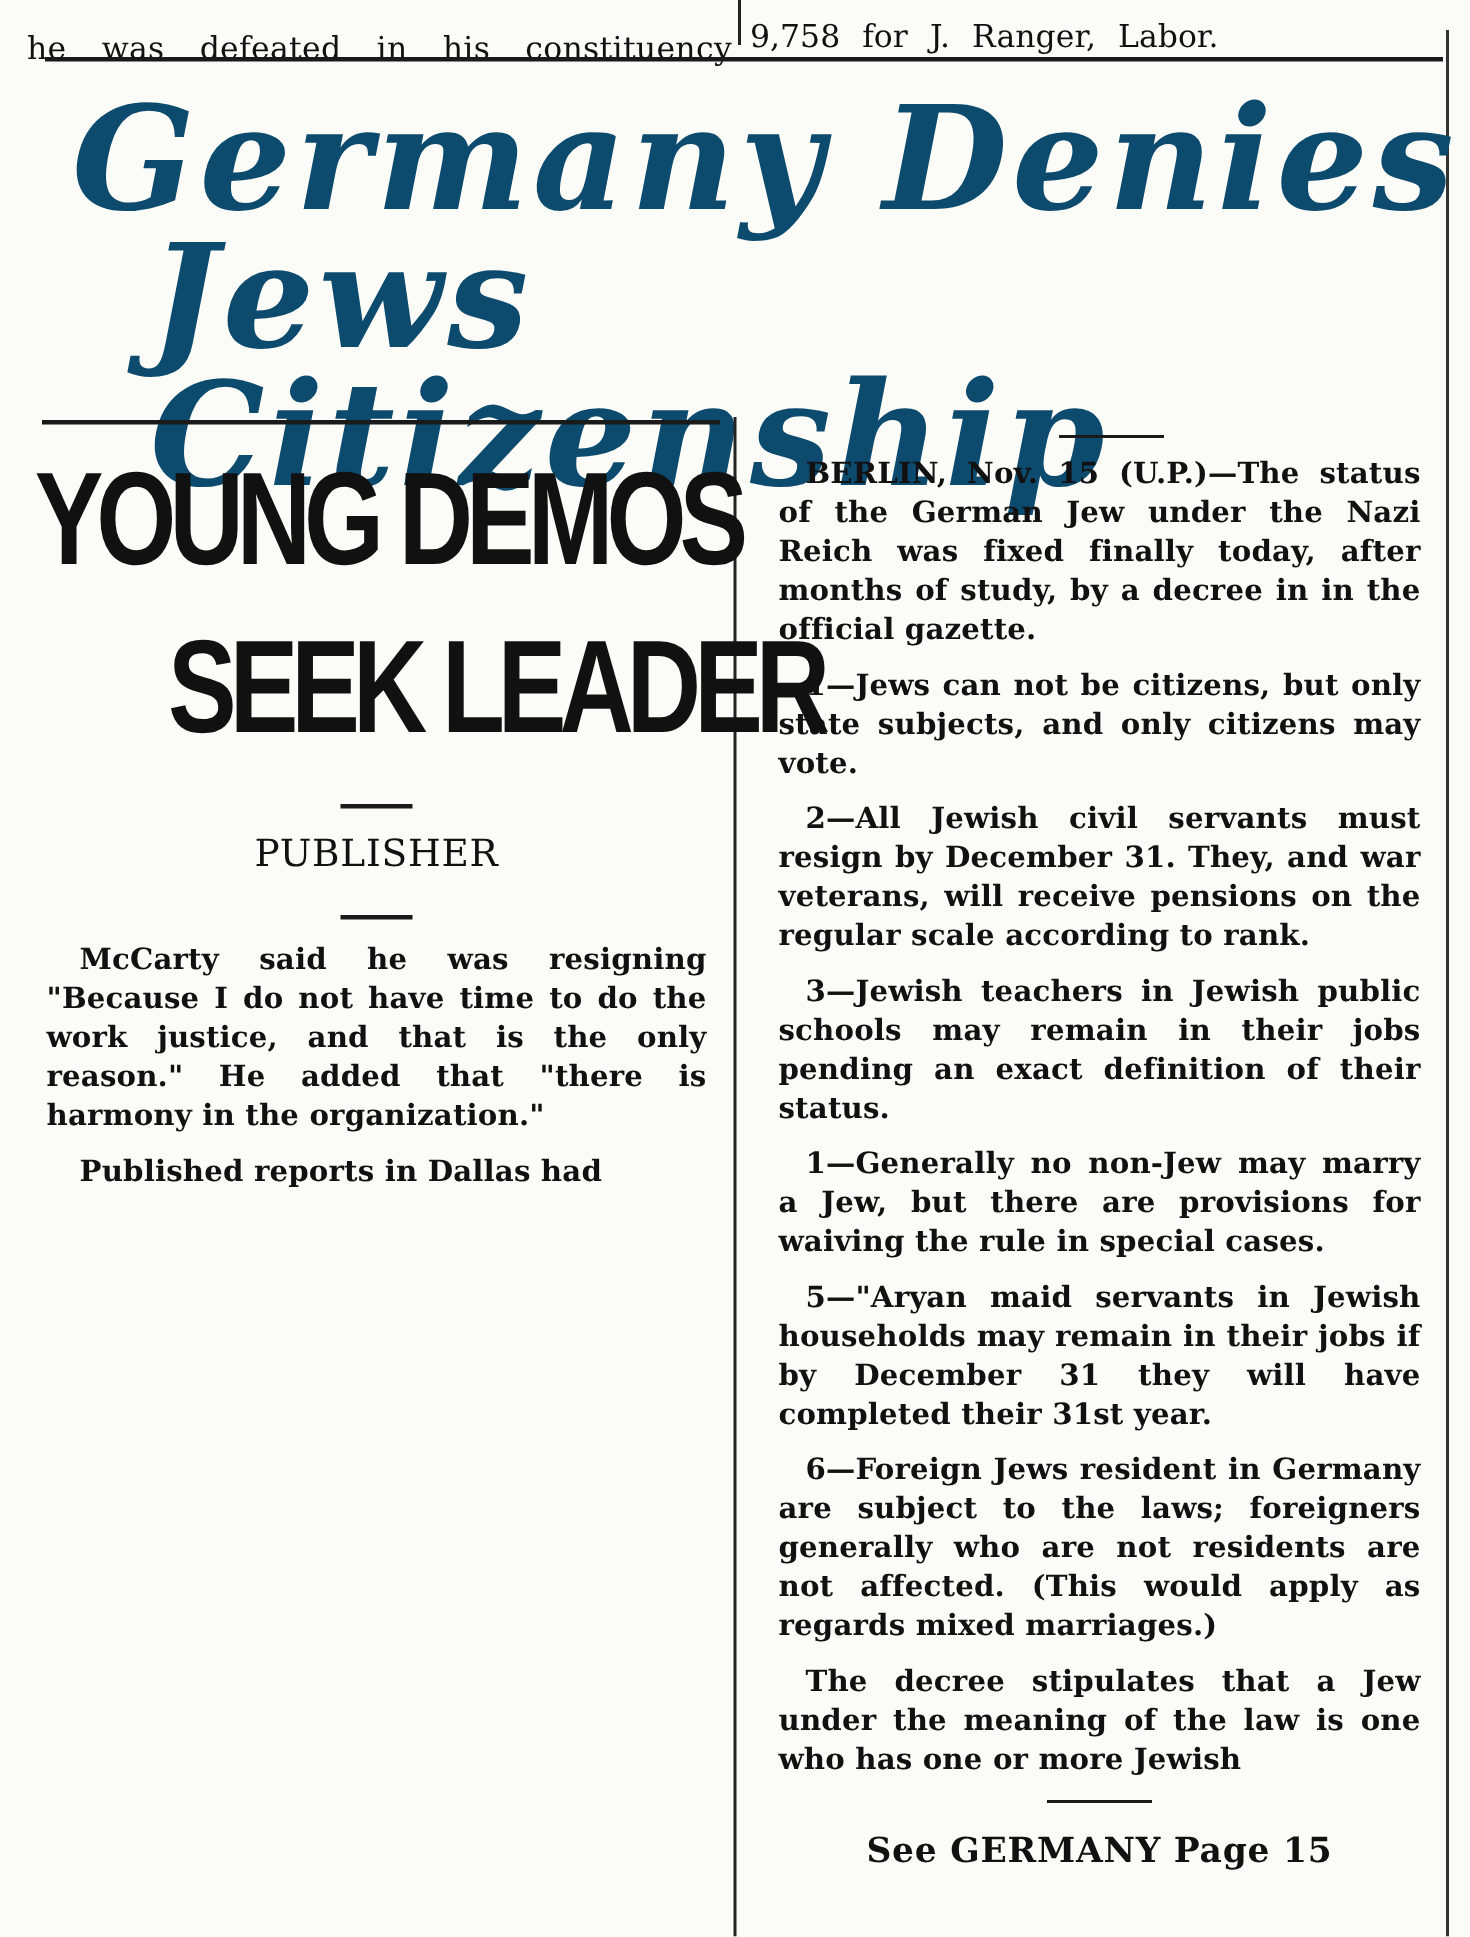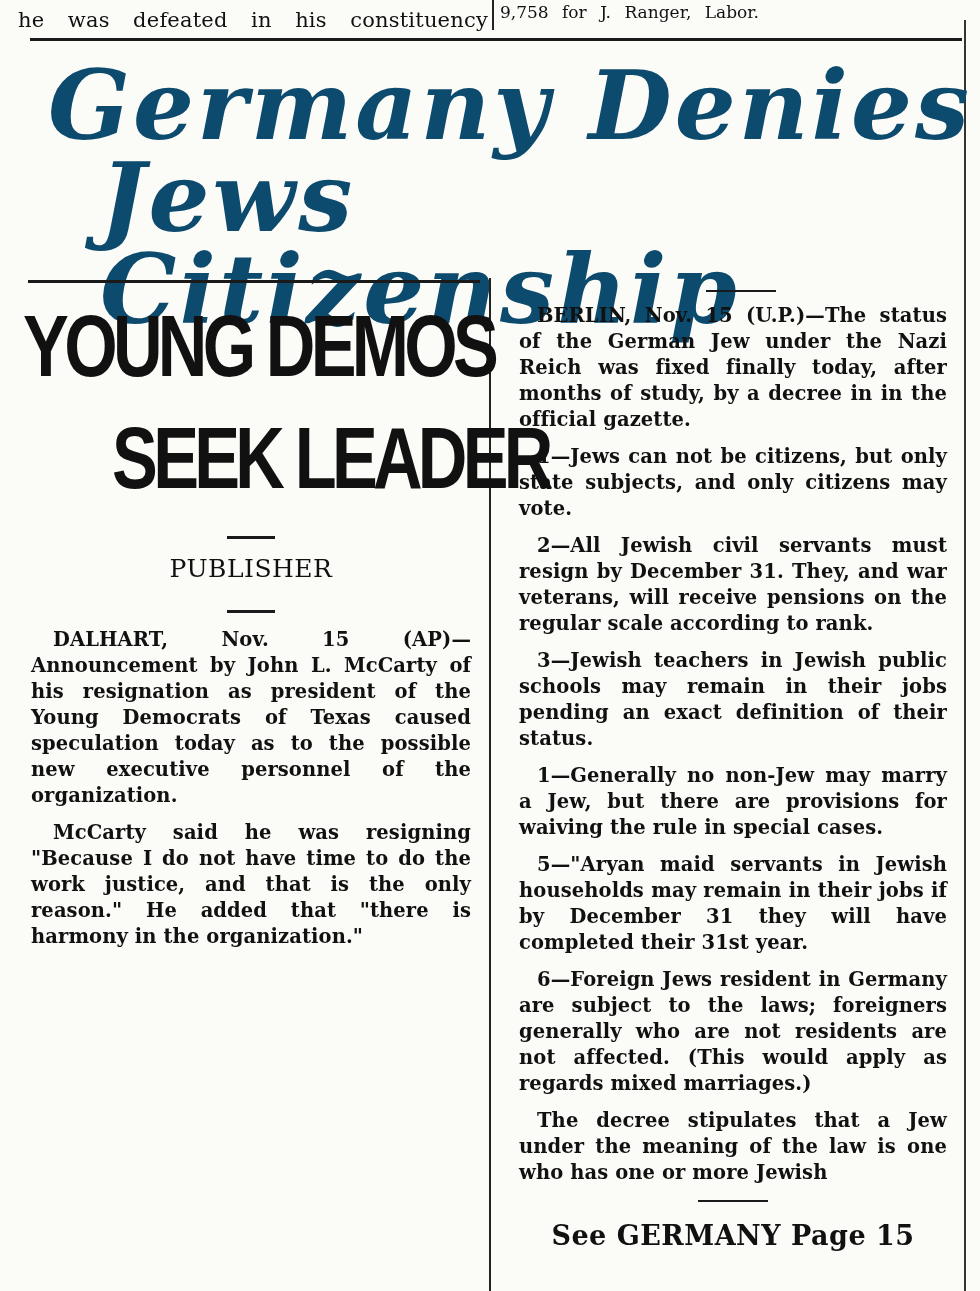--- a/index.html
+++ b/index.html
@@ -3,27 +3,27 @@
   <meta charset="utf-8">
   <style>
     html, body { margin: 0; padding: 0; background: #fbfbf8; }
     body {
       width: 980px; height: 1291px; overflow: hidden; position: relative;
       font-family: "DejaVu Serif", "Liberation Serif", serif;
       color: #111;
     }
     .top-strip { position: absolute; top: 0; left: 0; width: 980px; height: 40px; }
     .top-strip .left-frag {
-      position: absolute; left: 18px; top: 8px; width: 470px;
+      position: absolute; left: 18px; top: 20px; width: 470px;
       font-size: 21px; letter-spacing: 0.2px; white-space: nowrap;
       text-align: justify; text-align-last: justify;
     }
     .top-strip .right-frag {
-      position: absolute; left: 500px; top: 2px; width: 420px;
-      font-size: 17px; white-space: nowrap; word-spacing: 8px;
+      position: absolute; left: 500px; top: 12px; width: 420px;
+      font-size: 21px; white-space: nowrap; word-spacing: 8px;
     }
     .top-strip .vrule { position: absolute; left: 492px; top: 0; width: 2px; height: 30px; background: #222; }
     .rule-top { position: absolute; left: 30px; top: 38px; width: 932px; height: 3px; background: #1a1a1a; }
     .right-edge { position: absolute; left: 964px; top: 20px; width: 2px; height: 1271px; background: #333; }
 
     .main-headline {
       position: absolute; left: 38px; top: 60px; width: 950px;
       font-family: "DejaVu Serif", serif; font-weight: 900; font-style: italic;
       font-size: 96px; line-height: 92px; letter-spacing: 3px; color: #0c4a6e;
     }
@@ -53,21 +53,21 @@
     }
     .body-text p { margin: 11px; text-indent: 22px; }
 
     
     .right-col { position: absolute; left: 508px; top: 290px; width: 450px; }
     .right-col .rule-sm { width: 70px; height: 2px; background: #1a1a1a; margin: 0 0 6px 198px; }
     .right-col .body-text p { text-indent: 18px; }
     .provisions-intro { font-style: italic; }
     .provision { font-weight: 800; }
     .see-more {
-      text-align: center; font-weight: 700; font-size: 27px; margin-top: 18px;
+      text-align: center; font-weight: 700; font-size: 23px; margin-top: 18px;
       font-family: "DejaVu Serif", serif; letter-spacing: 0.5px;
     }
     .see-more-rule { width: 70px; height: 2px; background: #1a1a1a; margin: 14px auto 0; }
   </style>
 </head>
 <body>
 
 <div class="top-strip">
   <div class="left-frag">he was defeated in his constituency</div>
   <div class="vrule"></div>
@@ -88,22 +88,22 @@
   <h2 class="sub-headline" style="margin:0;">
     <span class="l1">YOUNG DEMOS</span>
     <span class="l2">SEEK LEADER</span>
   </h2>
   <div class="short-rule" style="margin-top:22px;"></div>
   <div class="deck">
     <div>PUBLISHER</div>
   </div>
   <div class="short-rule" style="margin-top:18px; margin-bottom:14px;"></div>
   <div class="body-text">
-    <p>DALHART, Nov. 15 (AP)—Announcement by John L. McCarty of his resignation as president of the Young Democrats of Texas caused speculation today as to the possible new executive personnel of the organization.</p>
     <p>McCarty said he was resigning "Because I do not have time to do the work justice, and that is the only reason." He added that "there is harmony in the organization."</p>
+    <p>Published reports in Dallas had</p>
   </div>
 </article>
 
 <article class="right-col">
   <div class="rule-sm"></div>
   <div class="body-text">
     <p>BERLIN, Nov. 15 (U.P.)—The status of the German Jew under the Nazi Reich was fixed finally today, after months of study, by a decree in in the official gazette.</p>
     <p class="provision">1—Jews can not be citizens, but only state subjects, and only citizens may vote.</p>
     <p class="provision">2—All Jewish civil servants must resign by December 31. They, and war veterans, will receive pensions on the regular scale according to rank.</p>
     <p class="provision">3—Jewish teachers in Jewish public schools may remain in their jobs pending an exact definition of their status.</p>

